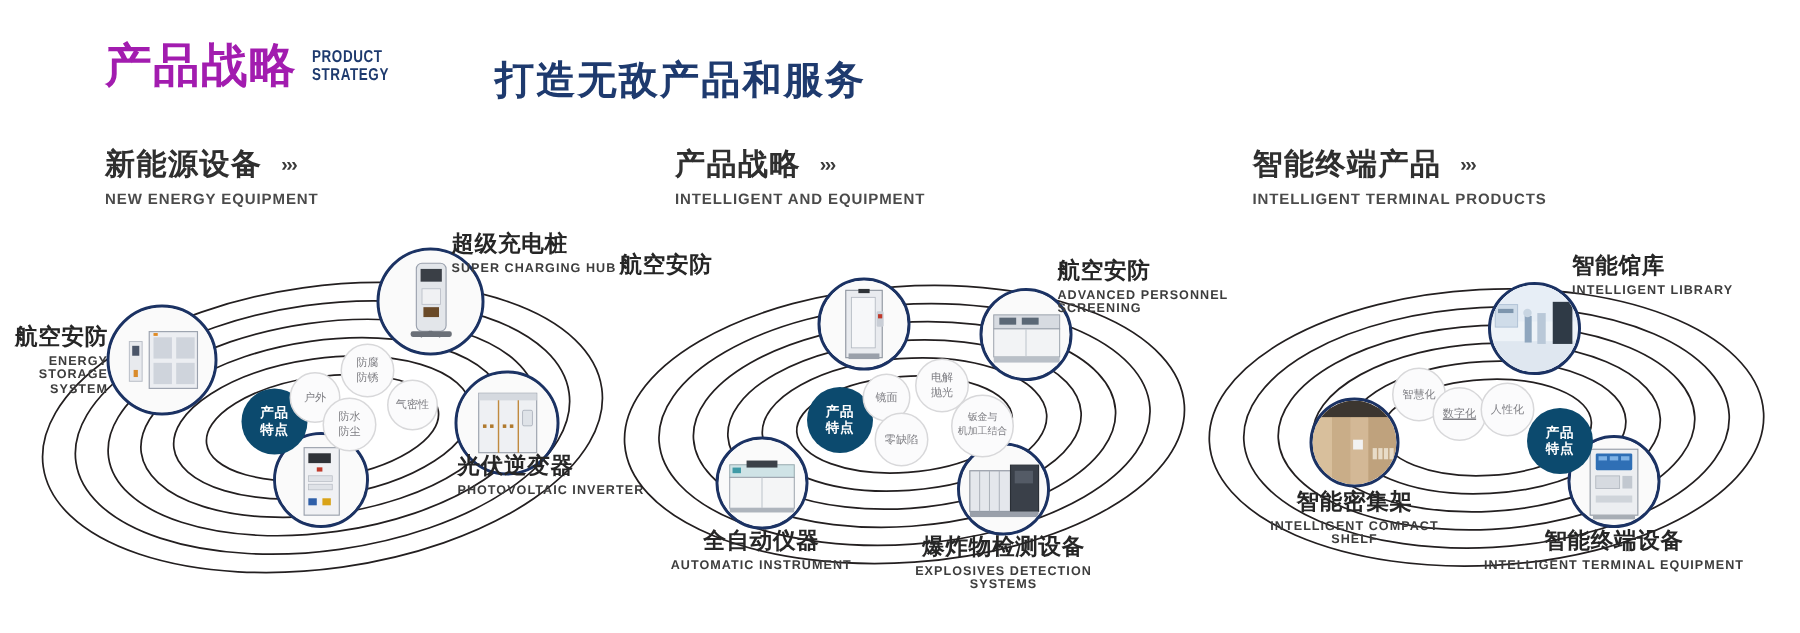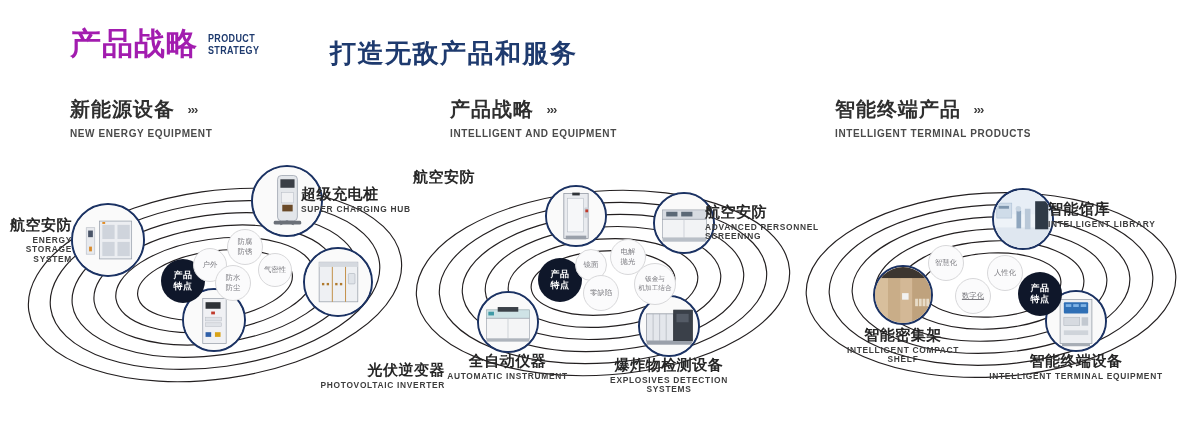--- a/index.html
+++ b/index.html
@@ -123,31 +123,31 @@
     letter-spacing: 0.5px;
     white-space: nowrap;
   }
   .node-label .en {
     font-size: 8.4px;
     font-weight: bold;
     color: #3d3d3d;
     letter-spacing: 0.7px;
     margin-top: 2px;
   }
-  .node-label.right { text-align: left; margin-top: 31px; }
+  .node-label.right { text-align: left; }
   .node-label.left  { text-align: right; }
   .node-label.center{ text-align: center; }
 
   
   .badge {
     position: absolute;
     width: 44px;
     height: 44px;
     border-radius: 50%;
-    background: #0f172a;
+    background: #0c4a6e;
     color: #ffffff;
     display: flex;
     flex-direction: column;
     align-items: center;
     justify-content: center;
     font-size: 9px;
     font-weight: bold;
     line-height: 1.25;
     letter-spacing: 0.5px;
   }
@@ -251,21 +251,21 @@
       <line x1="43" y1="19" x2="43" y2="56" stroke="#c08a3e" stroke-width="1"></line>
       <rect x="46" y="26" width="7" height="11" rx="1" fill="#dfe3e8" stroke="#aab0ba" stroke-width="0.6"></rect>
       <g fill="#b07a2e">
         <rect x="18" y="36" width="2.5" height="2.5"></rect>
           <rect x="23" y="36" width="2.5" height="2.5"></rect>
         <rect x="32" y="36" width="2.5" height="2.5"></rect>
           <rect x="37" y="36" width="2.5" height="2.5"></rect>
       </g>
     </svg>
   </div>
-  <div class="node-label right" style="left:290px; top:176px; width:140px;text-align:right;">
+  <div class="node-label right" style="left:290px; top:148px; width:140px;">
     <div class="cn">光伏逆变器</div>
     <div class="en">PHOTOVOLTAIC INVERTER</div>
   </div>
 
   <div class="node" style="left:167px; top:133px; width:64px; height:64px;">
     <svg class="photo" viewBox="0 0 64 64">
       <rect width="64" height="64" fill="#fafafa"></rect>
       <rect x="20" y="9" width="25" height="48" fill="#f0f1f4" stroke="#99a0ab" stroke-width="0.8"></rect>
       <rect x="23" y="13" width="16" height="7" fill="#2f3338"></rect>
       <rect x="29" y="23" width="4" height="3" fill="#c03a2b"></rect>
@@ -474,21 +474,21 @@
 
   <div class="badge" style="left:223px; top:117px;">
     <span>产品</span>
     <span>特点</span>
   </div>
 
   <div class="bubble" style="left:133px; top:90px; width:36px; height:36px;">
     <span>智慧化</span>
     <span></span>
   </div>
-  <div class="bubble" style="left:160px; top:123px; width:36px; height:36px;text-decoration:underline;">
+  <div class="bubble" style="left:160px; top:103px; width:36px; height:36px;text-decoration:underline;">
     <span>数字化</span>
     <span></span>
   </div>
   <div class="bubble" style="left:192px; top:100px; width:36px; height:36px;">
     <span>人性化</span>
     <span></span>
   </div>
 </div>
 
 </body></html>

